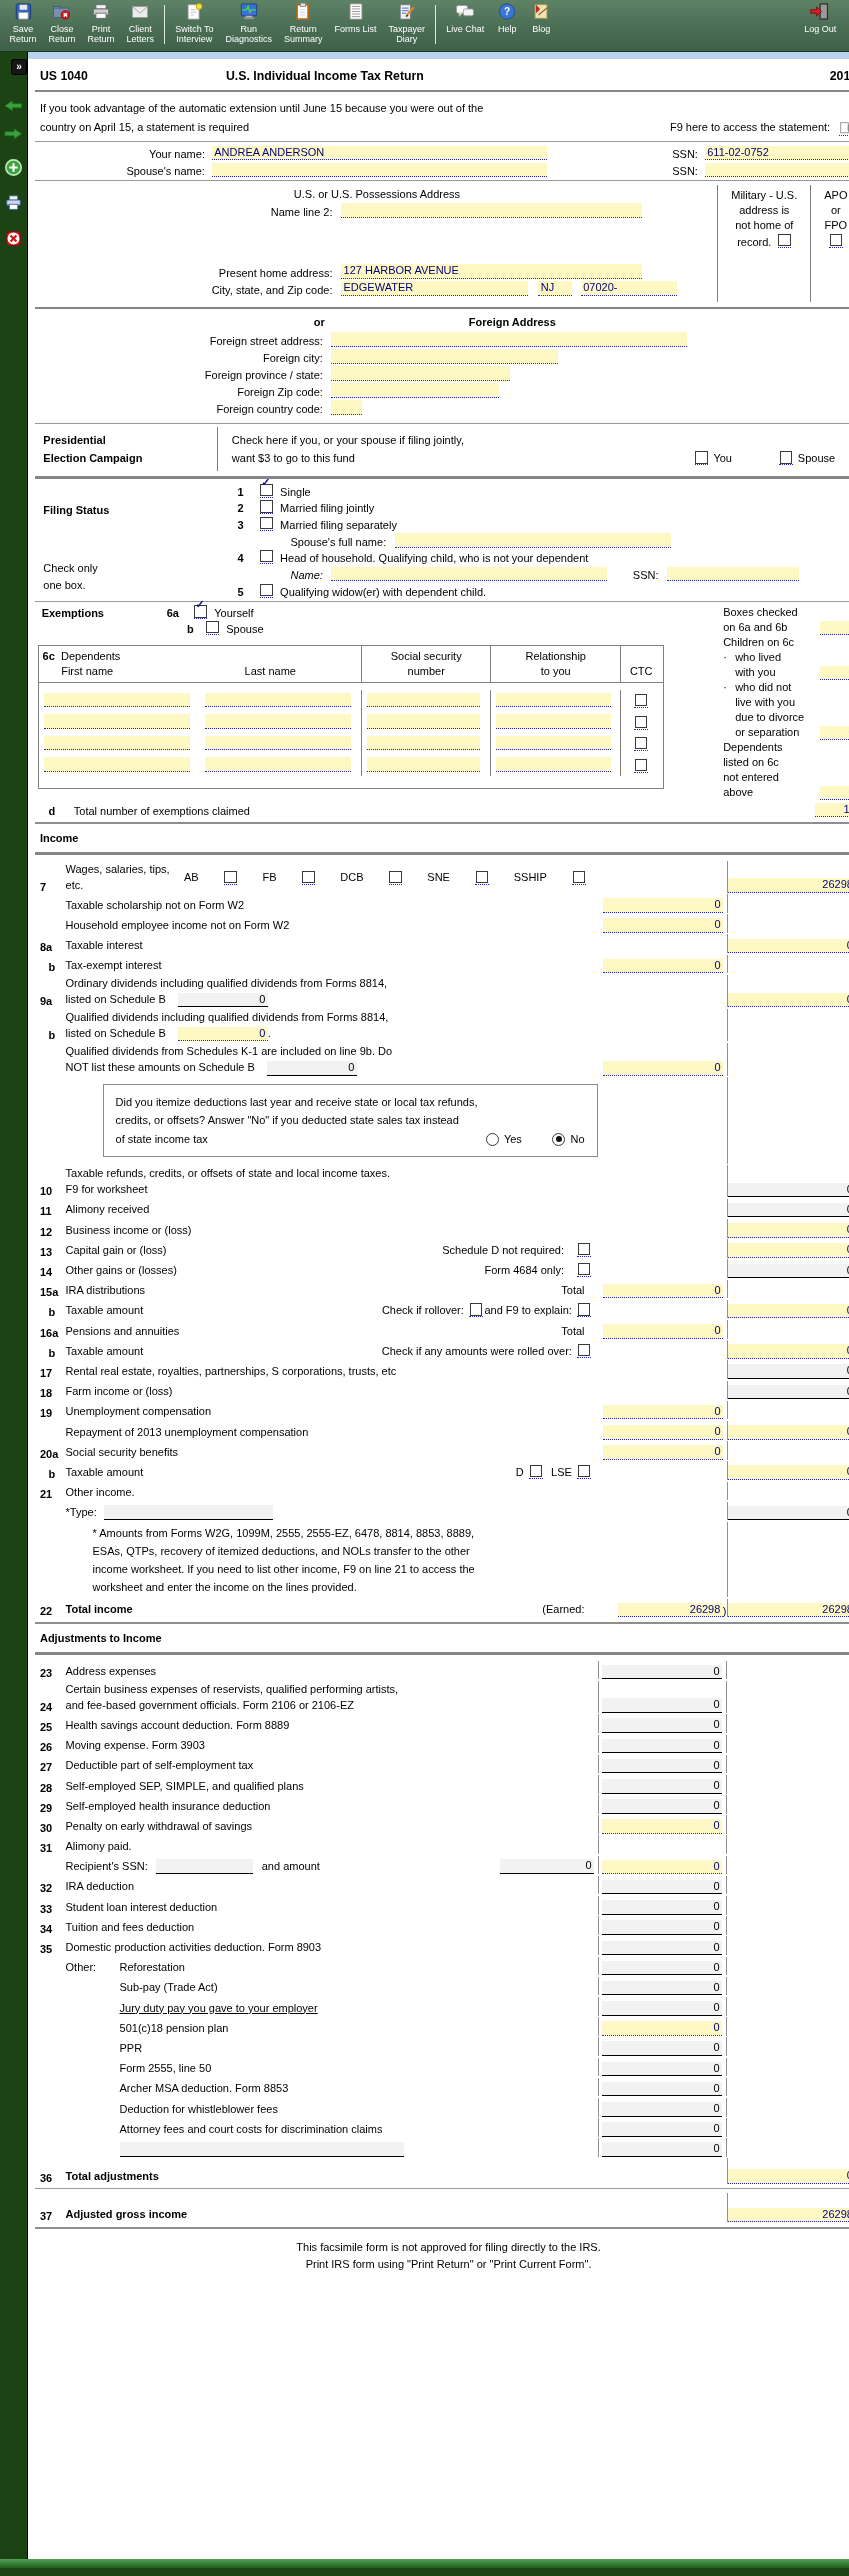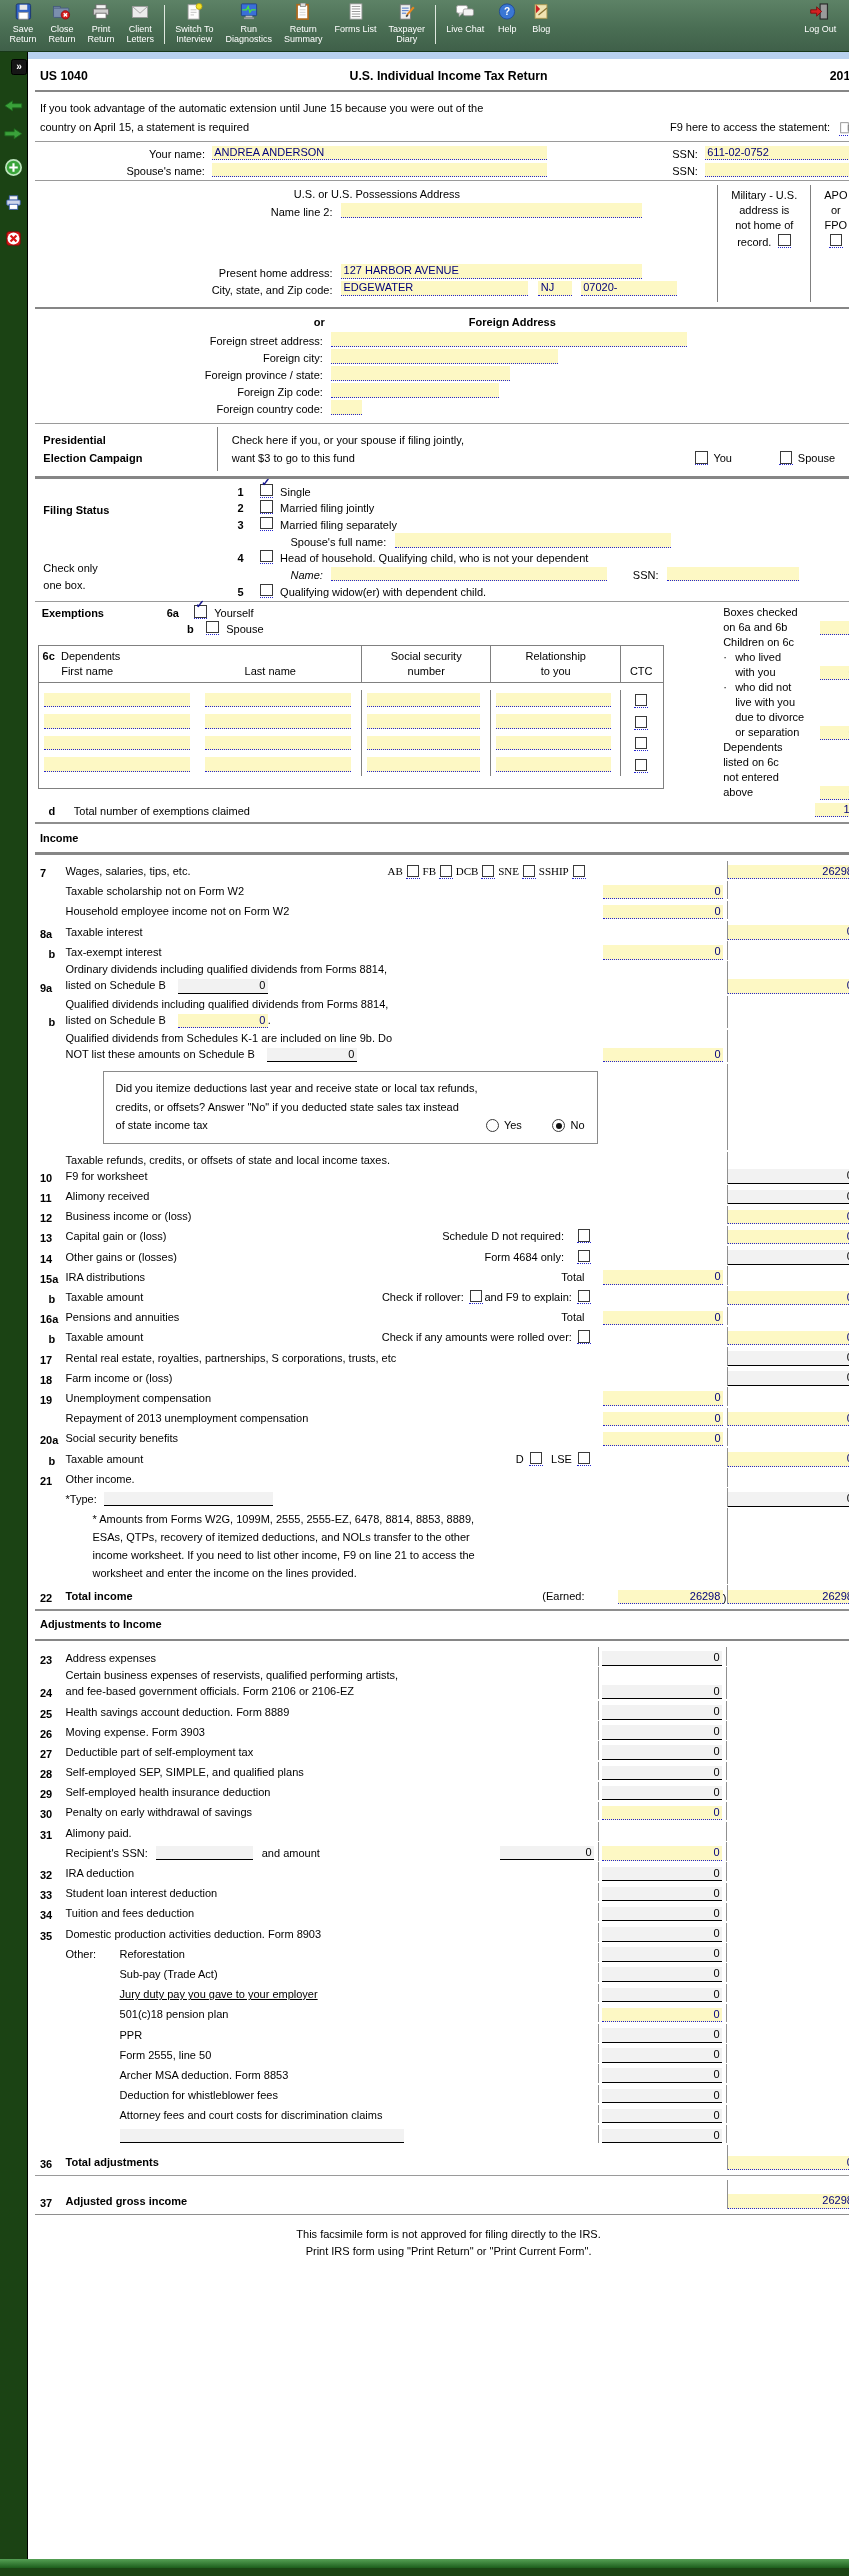--- a/index.html
+++ b/index.html
@@ -18,21 +18,21 @@
   .bluestrip{height:6.8px;background:#b9d2ef;}
   .inner{padding:3.4px 8.5px 0 6.8px;}
   .botbar{height:8.5px;background:linear-gradient(#55a055,#1c5e1c);}
   
   .hrA{border:none;height:2.5px;background:#868686;margin:5.1px 0;}
   .hrB{border:none;height:1.7px;background:#8e8e8e;margin:4.2px 0;}
   .hrC{border:none;height:0.8px;background:#9a9a9a;margin:3.4px 0;}
   
   .hdr{display:flex;align-items:baseline;padding:6.8px 5.1px 1.7px;}
   .hdr .fid{font-weight:bold;font-size:12.3px;width:186px;}
-  .hdr .ttl{flex:1;text-align:center;font-weight:bold;font-size:12.3px;}
+  .hdr .ttl{flex:1;font-weight:bold;font-size:12.3px;}
   .hdr .yr{width:186px;text-align:right;font-weight:bold;font-size:12.3px;}
   
   .yf{background:#FDF8C4;border-bottom:1.7px dotted #2424CE;color:#00007A;text-align:right;padding:0 2.5px;height:13.5px;line-height:13.5px;display:inline-block;box-sizing:content-box;}
   .yf.tl{text-align:left;}
   .gf{background:#f2f2f2;border-bottom:1.7px solid #000;color:#000;text-align:right;padding:0 2.5px;height:13.5px;line-height:13.5px;display:inline-block;}
   .ginput{background:#f2f2f2;border-bottom:1.7px solid #000;height:13.5px;display:inline-block;}
   .cbw{display:inline-block;border-bottom:1.7px dotted #2424CE;padding:0 0.8px 0.8px;line-height:0;}
   .cb{display:inline-block;width:10.2px;height:10.2px;border:1.3px solid #3a3a3a;background:#fff;position:relative;}
   .cb.on::after{content:"✓";position:absolute;left:0;top:-2.5px;font-size:11px;font-weight:bold;color:#14148c;}
   .rad{display:inline-block;width:11px;height:11px;border:1.3px solid #3a3a3a;border-radius:50%;background:#fff;position:relative;vertical-align:-1.7px;}
@@ -534,21 +534,21 @@
       </div>
 
       <div class="hrB"></div>
       <div class="sechead">Income</div>
       <div class="hrA"></div>
 
       <div class="irow">
         <span class="n">7</span>
         <span class="lb">
           <span>Wages,  salaries,  tips,  etc.</span>
-          <span class="ckgrp" style="margin-left:auto;margin-right:12px;gap:3px;font-family:Liberation Serif, serif;">
+          <span class="ckgrp" style="margin-left:auto;margin-right:12px;gap:25px;">
             <span>AB</span>
               <span class="cbw"><span class="cb"></span></span>
             <span>FB</span>
               <span class="cbw"><span class="cb"></span></span>
             <span>DCB</span>
               <span class="cbw"><span class="cb"></span></span>
             <span>SNE</span>
               <span class="cbw"><span class="cb"></span></span>
             <span>SSHIP</span>
               <span class="cbw"><span class="cb"></span></span>

